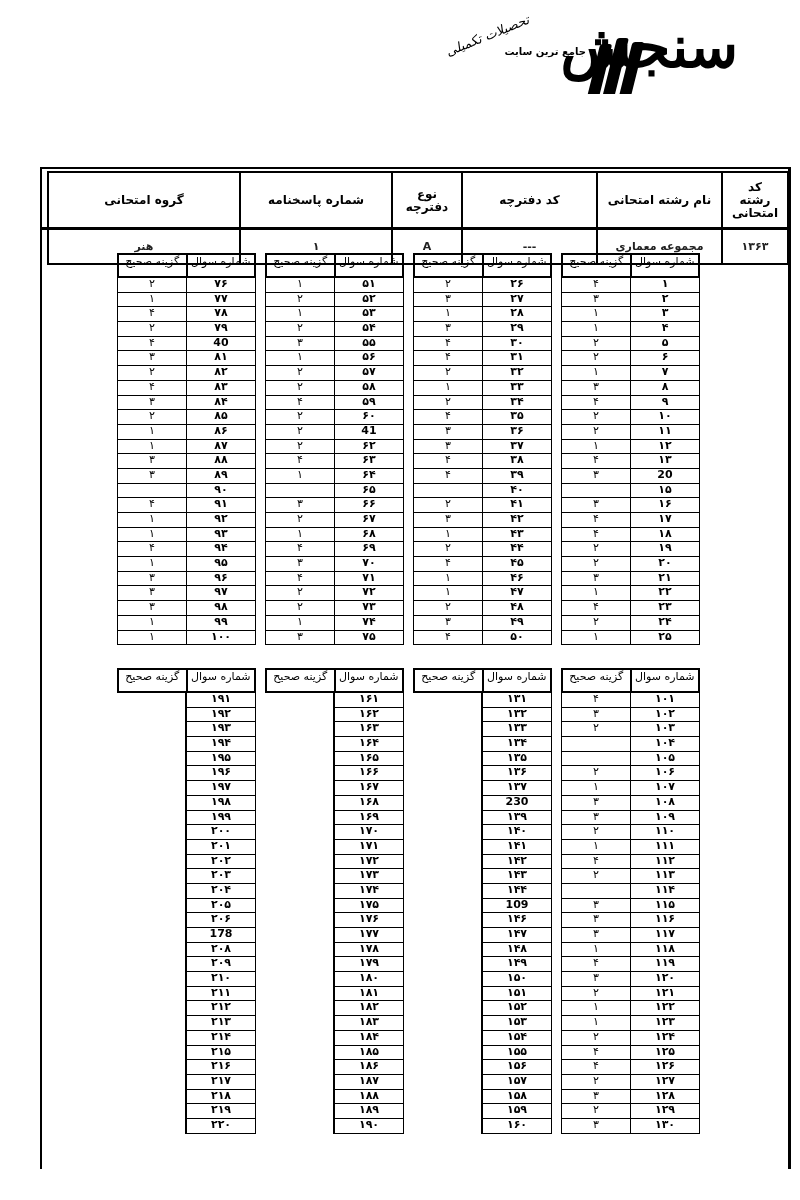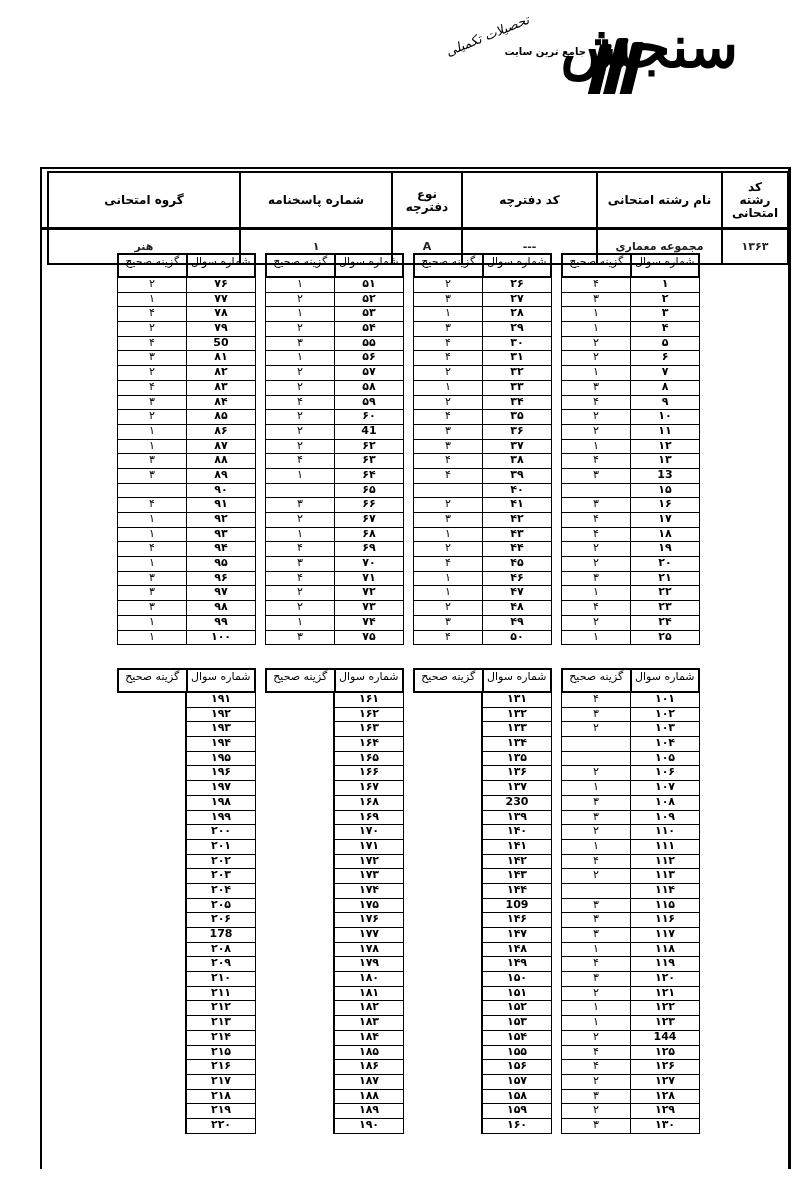--- a/index.html
+++ b/index.html
@@ -145,21 +145,21 @@
       </div>
       <div class="row">
         <div>۱۲</div>
         <div class="ans">۱</div>
       </div>
       <div class="row">
         <div>۱۳</div>
         <div class="ans">۴</div>
       </div>
       <div class="row">
-        <div>13</div>
+        <div>20</div>
         <div class="ans">۳</div>
       </div>
       <div class="row">
         <div>۱۵</div>
         <div class="ans"></div>
       </div>
       <div class="row">
         <div>۱۶</div>
         <div class="ans">۳</div>
       </div>
@@ -427,21 +427,21 @@
       </div>
       <div class="row">
         <div>۷۸</div>
         <div class="ans">۴</div>
       </div>
       <div class="row">
         <div>۷۹</div>
         <div class="ans">۲</div>
       </div>
       <div class="row">
-        <div>50</div>
+        <div>40</div>
         <div class="ans">۴</div>
       </div>
       <div class="row">
         <div>۸۱</div>
         <div class="ans">۳</div>
       </div>
       <div class="row">
         <div>۸۲</div>
         <div class="ans">۲</div>
       </div>
@@ -612,21 +612,21 @@
       </div>
       <div class="row">
         <div>۱۲۲</div>
         <div class="ans">۱</div>
       </div>
       <div class="row">
         <div>۱۲۳</div>
         <div class="ans">۱</div>
       </div>
       <div class="row">
-        <div>144</div>
+        <div>۱۲۴</div>
         <div class="ans">۲</div>
       </div>
       <div class="row">
         <div>۱۲۵</div>
         <div class="ans">۴</div>
       </div>
       <div class="row">
         <div>۱۲۶</div>
         <div class="ans">۴</div>
       </div>

